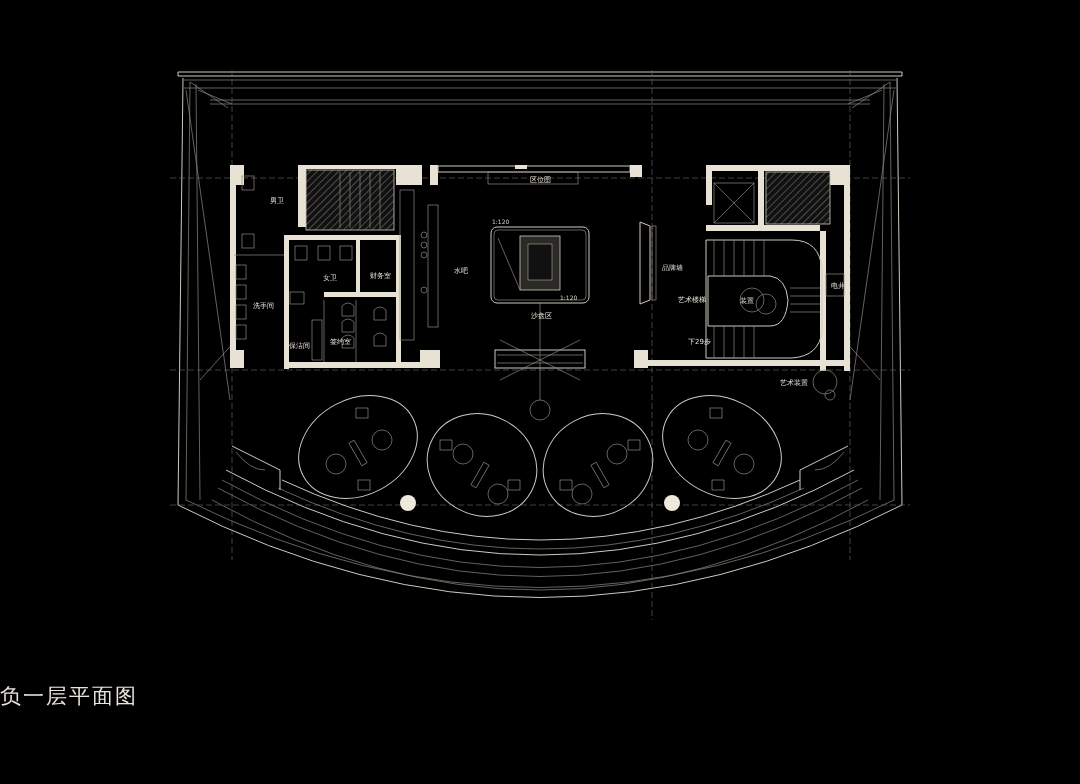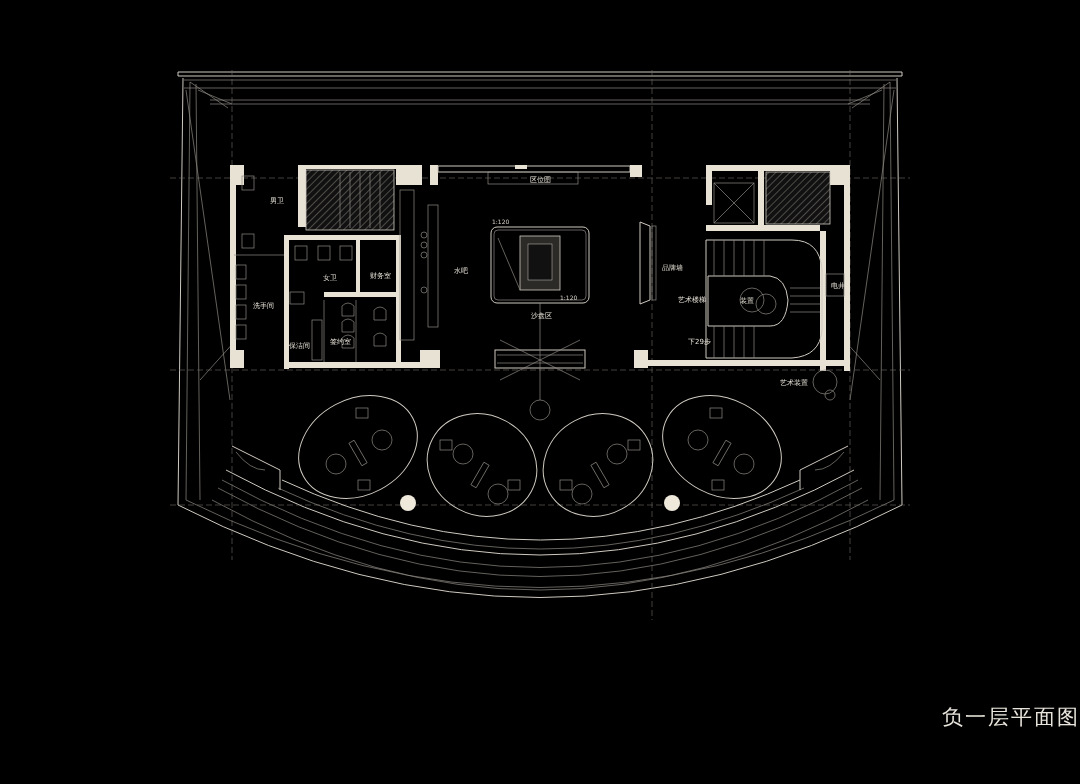--- a/index.html
+++ b/index.html
@@ -6,21 +6,21 @@
   body{width:1080px;height:784px;position:relative;overflow:hidden;font-family:"DejaVu Sans",sans-serif;}
   #plan{position:absolute;left:0;top:0;width:1080px;height:784px;}
   .ln{stroke:#cfcac0;stroke-width:1;fill:none;}
   .thin{stroke:#8f8b84;stroke-width:0.7;fill:none;}
   .grid{stroke:#6e6b66;stroke-width:0.6;fill:none;stroke-dasharray:6 3;}
   .wall{fill:#e8e2d4;stroke:none;}
   .hatch{fill:url(#hatch);stroke:#cfcac0;stroke-width:0.8;}
   .lbl{fill:#e6e1d6;font-size:7px;}
   .scale{fill:#d9d4ca;font-size:6px;}
   .dot{fill:#efe9dc;}
-  #title{position:absolute;left:0;width:1080px;top:682px;text-align:right;color:#e9e5dc;font-size:21px;letter-spacing:2px;font-family:"DejaVu Sans",sans-serif;margin-top:21px;}
+  #title{position:absolute;left:0;width:1080px;top:682px;text-align:left;color:#e9e5dc;font-size:21px;letter-spacing:2px;font-family:"DejaVu Sans",sans-serif;}
 </style>
 </head>
 <body>
 
 <svg id="plan" viewBox="0 0 1080 784" xmlns="http://www.w3.org/2000/svg">
   <defs>
     <pattern id="hatch" width="5" height="5" patternUnits="userSpaceOnUse" patternTransform="rotate(45)">
       <rect width="5" height="5" fill="#111"></rect>
       <line x1="0" y1="0" x2="0" y2="5" stroke="#8c887f" stroke-width="1"></line>
     </pattern>

